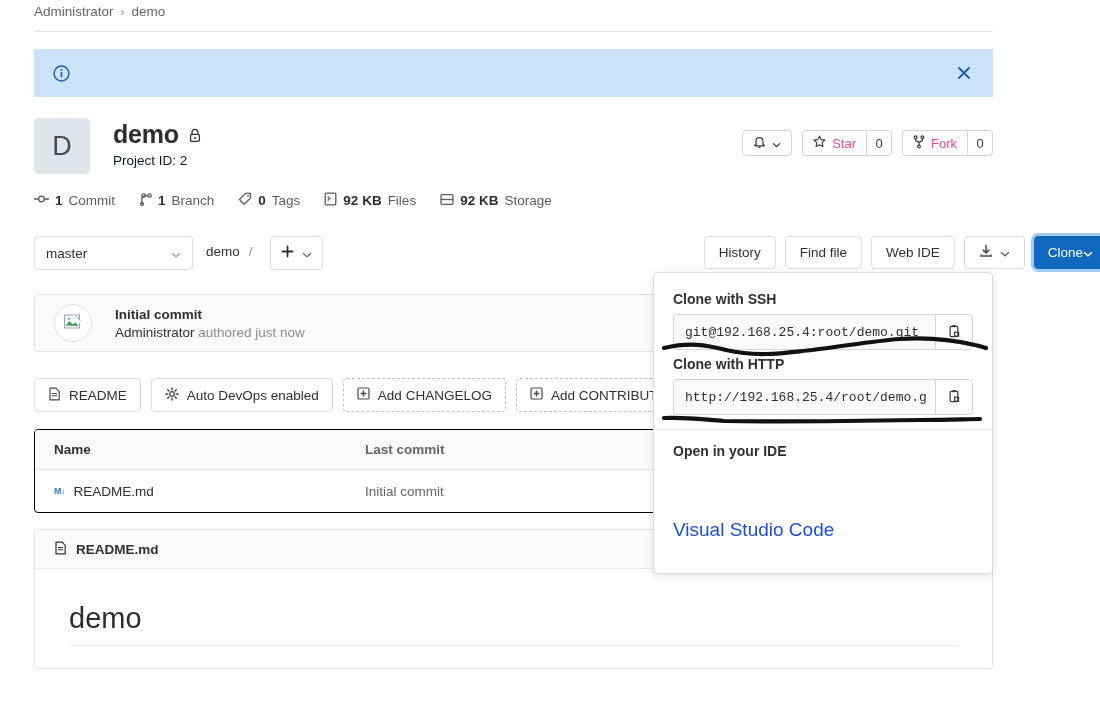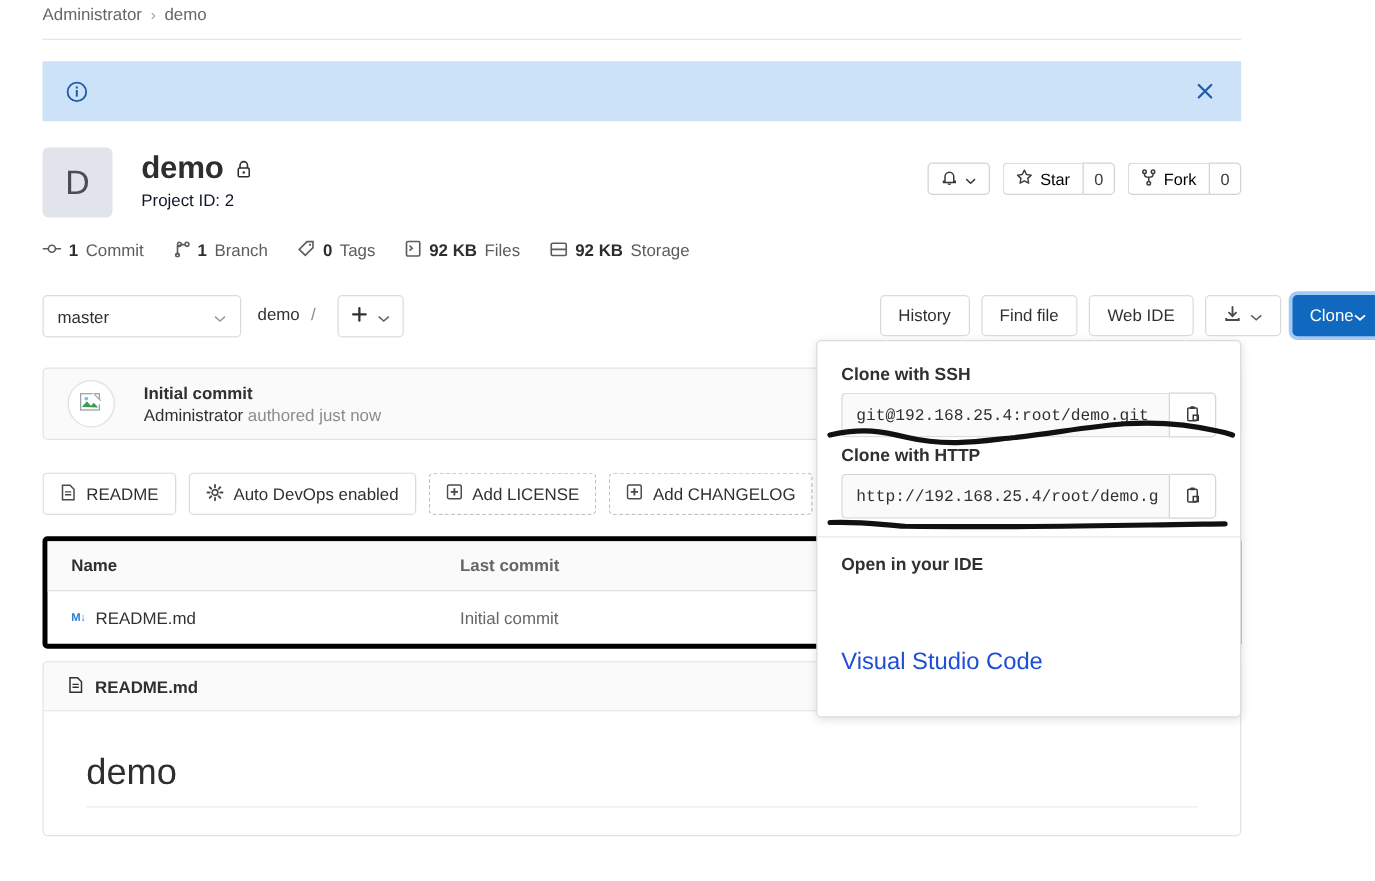--- a/index.html
+++ b/index.html
@@ -74,21 +74,21 @@
   .stat b { color: #2e2e2e; font-weight: 700; }
 
   
   .hdr-actions {
     position: absolute; right: 107px; top: 130px;
     display: flex; align-items: center; gap: 10px;
   }
   .btn {
     height: 26px; padding: 0 10px;
     border: 1px solid #d3d3d3; background: #fff;
-    border-radius: 4px; font-size: 13px; color: #000000;
+    border-radius: 4px; font-size: 13px; color: #ec4899;
     display: flex; align-items: center; gap: 6px;
     cursor: pointer; white-space: nowrap;
     font-family: "Liberation Sans", sans-serif;
   }
   .btn-group { display: flex; align-items: stretch; }
   .btn-group .btn:first-child { border-radius: 4px 0 0 4px; border-right: none; }
   .btn-group .cnt {
     height: 26px; min-width: 26px; padding: 0 8px;
     border: 1px solid #d3d3d3; border-radius: 0 4px 4px 0;
     background: #fff; font-size: 13px; color: #3a3a3a;
@@ -170,21 +170,21 @@
     display: flex; align-items: center; gap: 8px;
     cursor: pointer; white-space: nowrap; flex: 0 0 auto;
     font-family: "Liberation Sans", sans-serif;
   }
   .qbtn.dashed { border-style: dashed; border-color: #bfbfbf; }
 
   
   .file-table {
     position: absolute; left: 34px; top: 429px;
     width: 959px;
-    border: 4px solid #000000; border-radius: 4px;
+    border: 1px solid #000000; border-radius: 4px;
     background: #fff; overflow: hidden;
   }
   .ft-head {
     height: 40px; background: #fafafa;
     border-bottom: 1px solid #e3e3e3;
     display: flex; align-items: center;
     font-size: 13.5px; font-weight: 700; color: #303030;
   }
   .ft-row {
     height: 42px; display: flex; align-items: center;
@@ -507,29 +507,20 @@
       </span>
       <span>Auto DevOps enabled</span>
     </div>
     <div class="qbtn dashed">
       <span>
         <svg width="13" height="13" viewBox="0 0 13 13">
             <rect x="1" y="1" width="11" height="11" rx="1.2" fill="none" stroke="#4a4a4a" stroke-width="1.2"></rect>
             <path d="M6.5 3.6v5.8M3.6 6.5h5.8" stroke="#4a4a4a" stroke-width="1.5"></path>
           </svg>
       </span>
-      <span>Add LICENSE</span>
-    </div>
-    <div class="qbtn dashed">
-      <span>
-        <svg width="13" height="13" viewBox="0 0 13 13">
-            <rect x="1" y="1" width="11" height="11" rx="1.2" fill="none" stroke="#4a4a4a" stroke-width="1.2"></rect>
-            <path d="M6.5 3.6v5.8M3.6 6.5h5.8" stroke="#4a4a4a" stroke-width="1.5"></path>
-          </svg>
-      </span>
       <span>Add CHANGELOG</span>
     </div>
     <div class="qbtn dashed">
       <span>
         <svg width="13" height="13" viewBox="0 0 13 13">
             <rect x="1" y="1" width="11" height="11" rx="1.2" fill="none" stroke="#4a4a4a" stroke-width="1.2"></rect>
             <path d="M6.5 3.6v5.8M3.6 6.5h5.8" stroke="#4a4a4a" stroke-width="1.5"></path>
           </svg>
       </span>
       <span>Add CONTRIBUTING</span>

